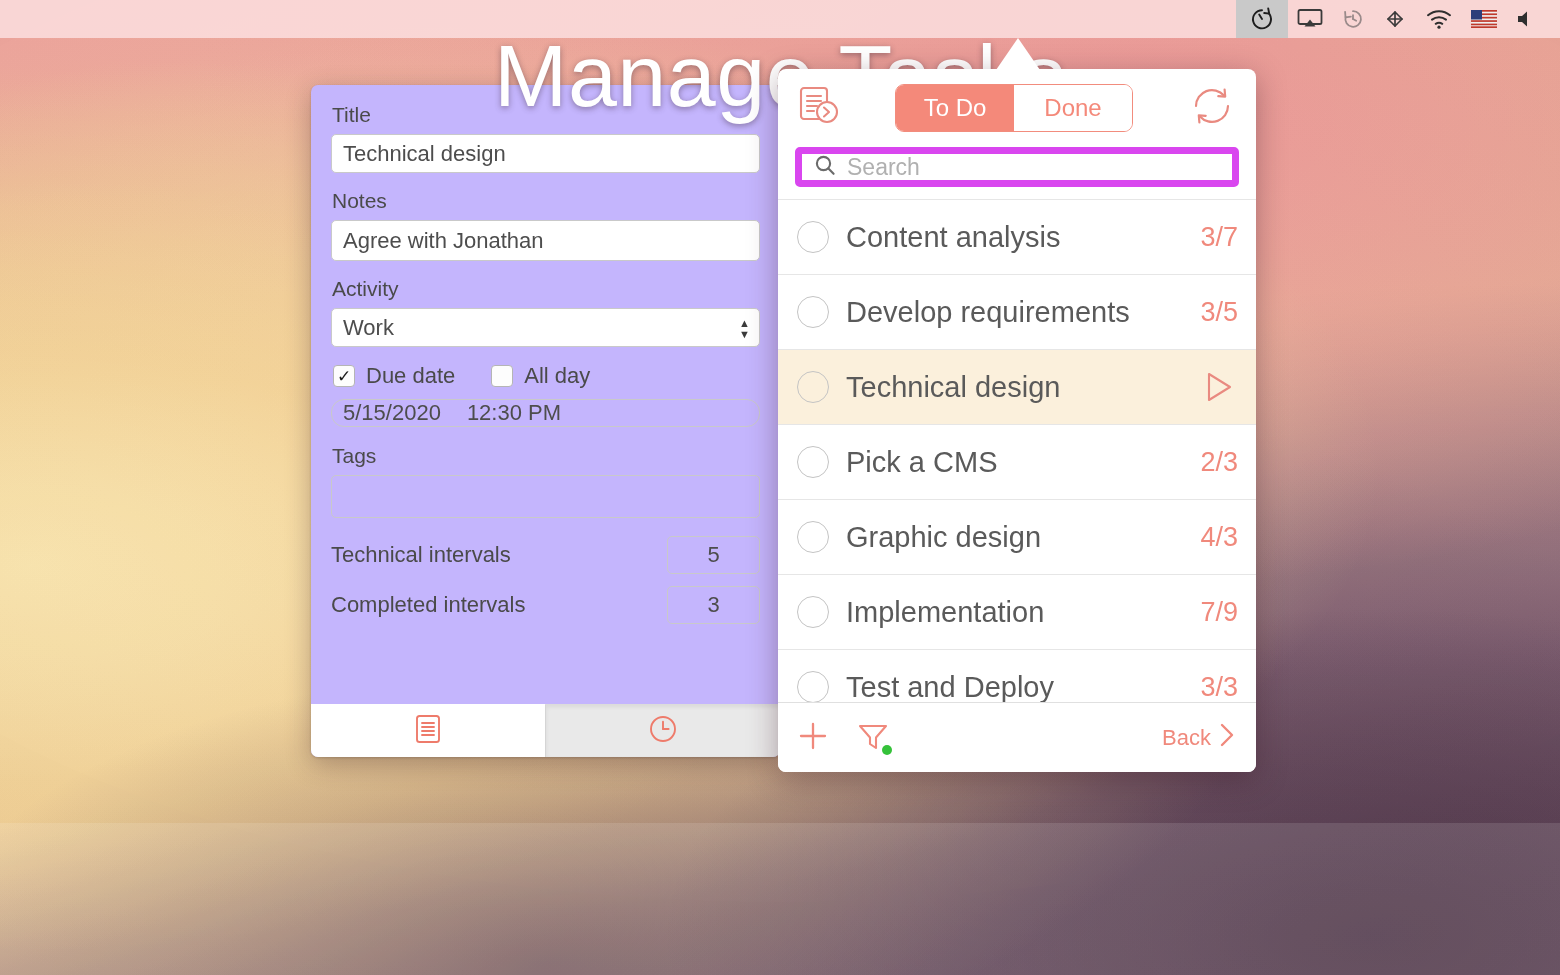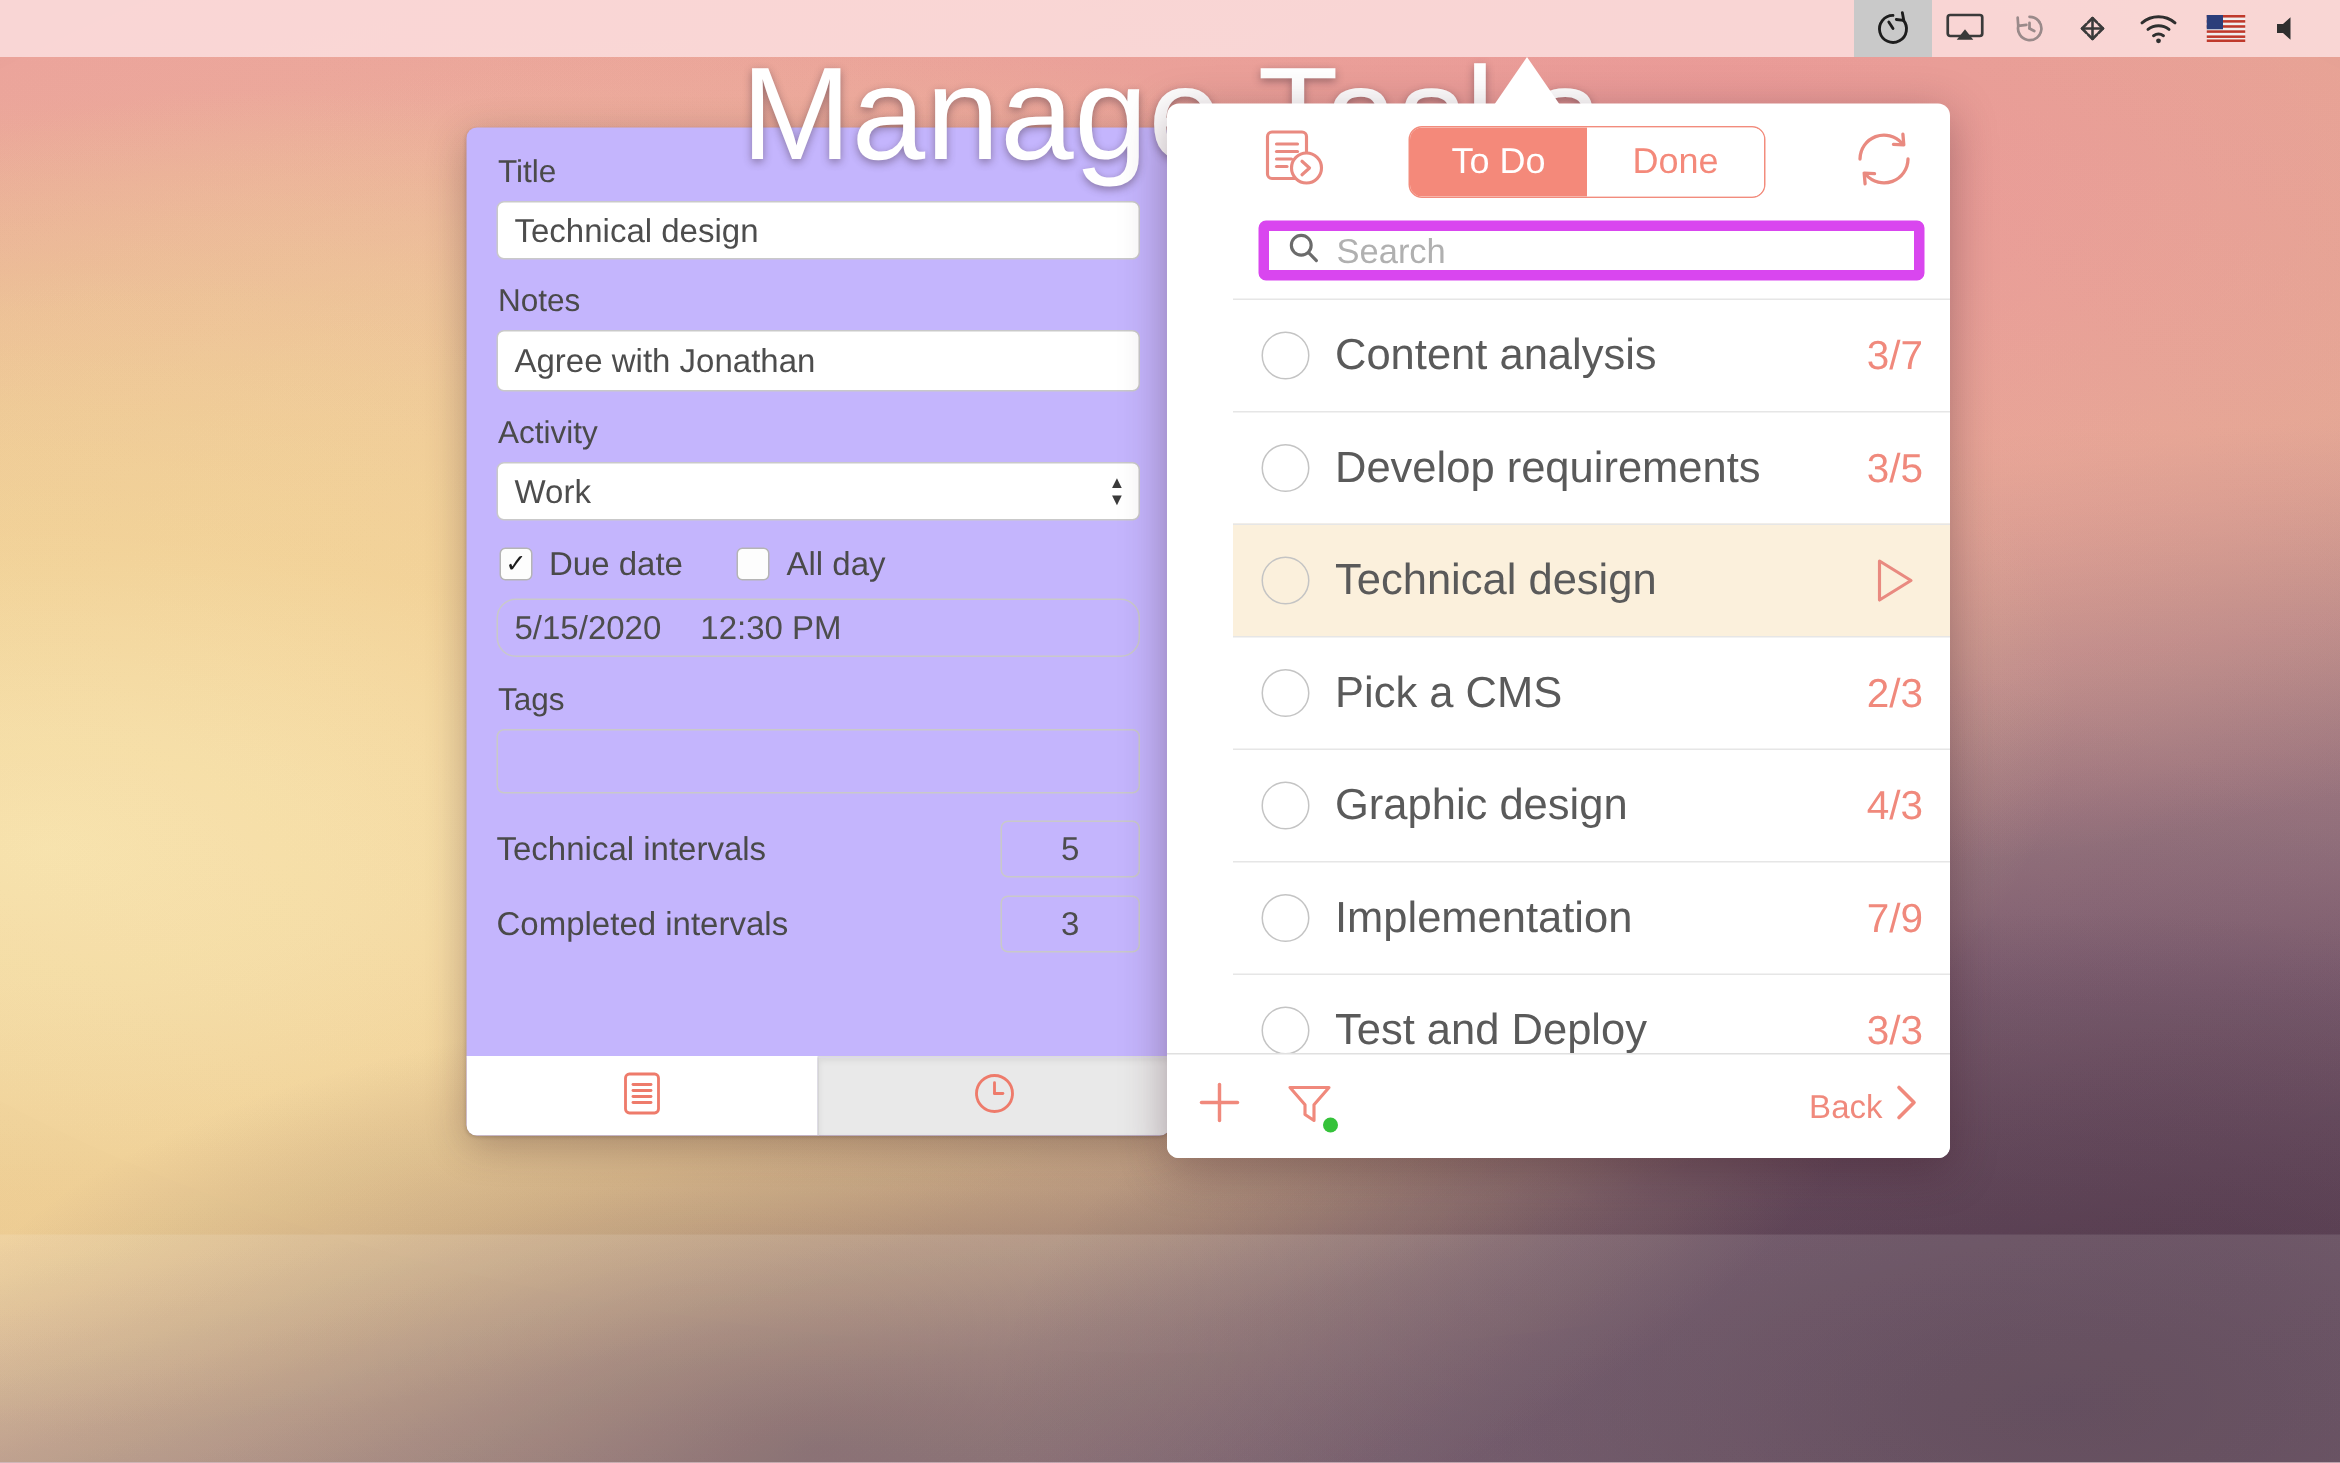--- a/index.html
+++ b/index.html
@@ -109,21 +109,21 @@
     border-radius: 4px;
     background: #fdfdfd;
     display: flex; align-items: center; justify-content: center;
     font-size: 17px; color: #1c1c1c;
     box-sizing: border-box;
   }
   .cb-label { font-size: 22px; color: #4a4a4a; margin-left: 11px; }
   .cb-gap { width: 36px; }
 
   .datebox {
-    height: 39px;
+    height: 28px;
     border: 1px solid #c9c9c9;
     border-radius: 13px;
     display: flex; align-items: center;
     padding: 0 11px;
     box-sizing: border-box;
     font-size: 22px; color: #4d4d4d;
     margin-bottom: 17px;
   }
   .datebox .time { margin-left: 26px; }
 
@@ -171,21 +171,20 @@
   
   .popover {
     position: absolute;
     left: 778px; top: 69px;
     width: 478px; height: 703px;
     background: #ffffff;
     border-radius: 8px;
     box-shadow: 0 8px 30px rgba(60,25,40,0.38);
     overflow: hidden;
     z-index: 5;
-    padding-left: 44px;
   }
   .pop-tail {
     position: absolute;
     left: 996px; top: 38px;
     width: 0; height: 0;
     border-left: 22px solid transparent;
     border-right: 22px solid transparent;
     border-bottom: 32px solid #ffffff;
     z-index: 6;
   }

